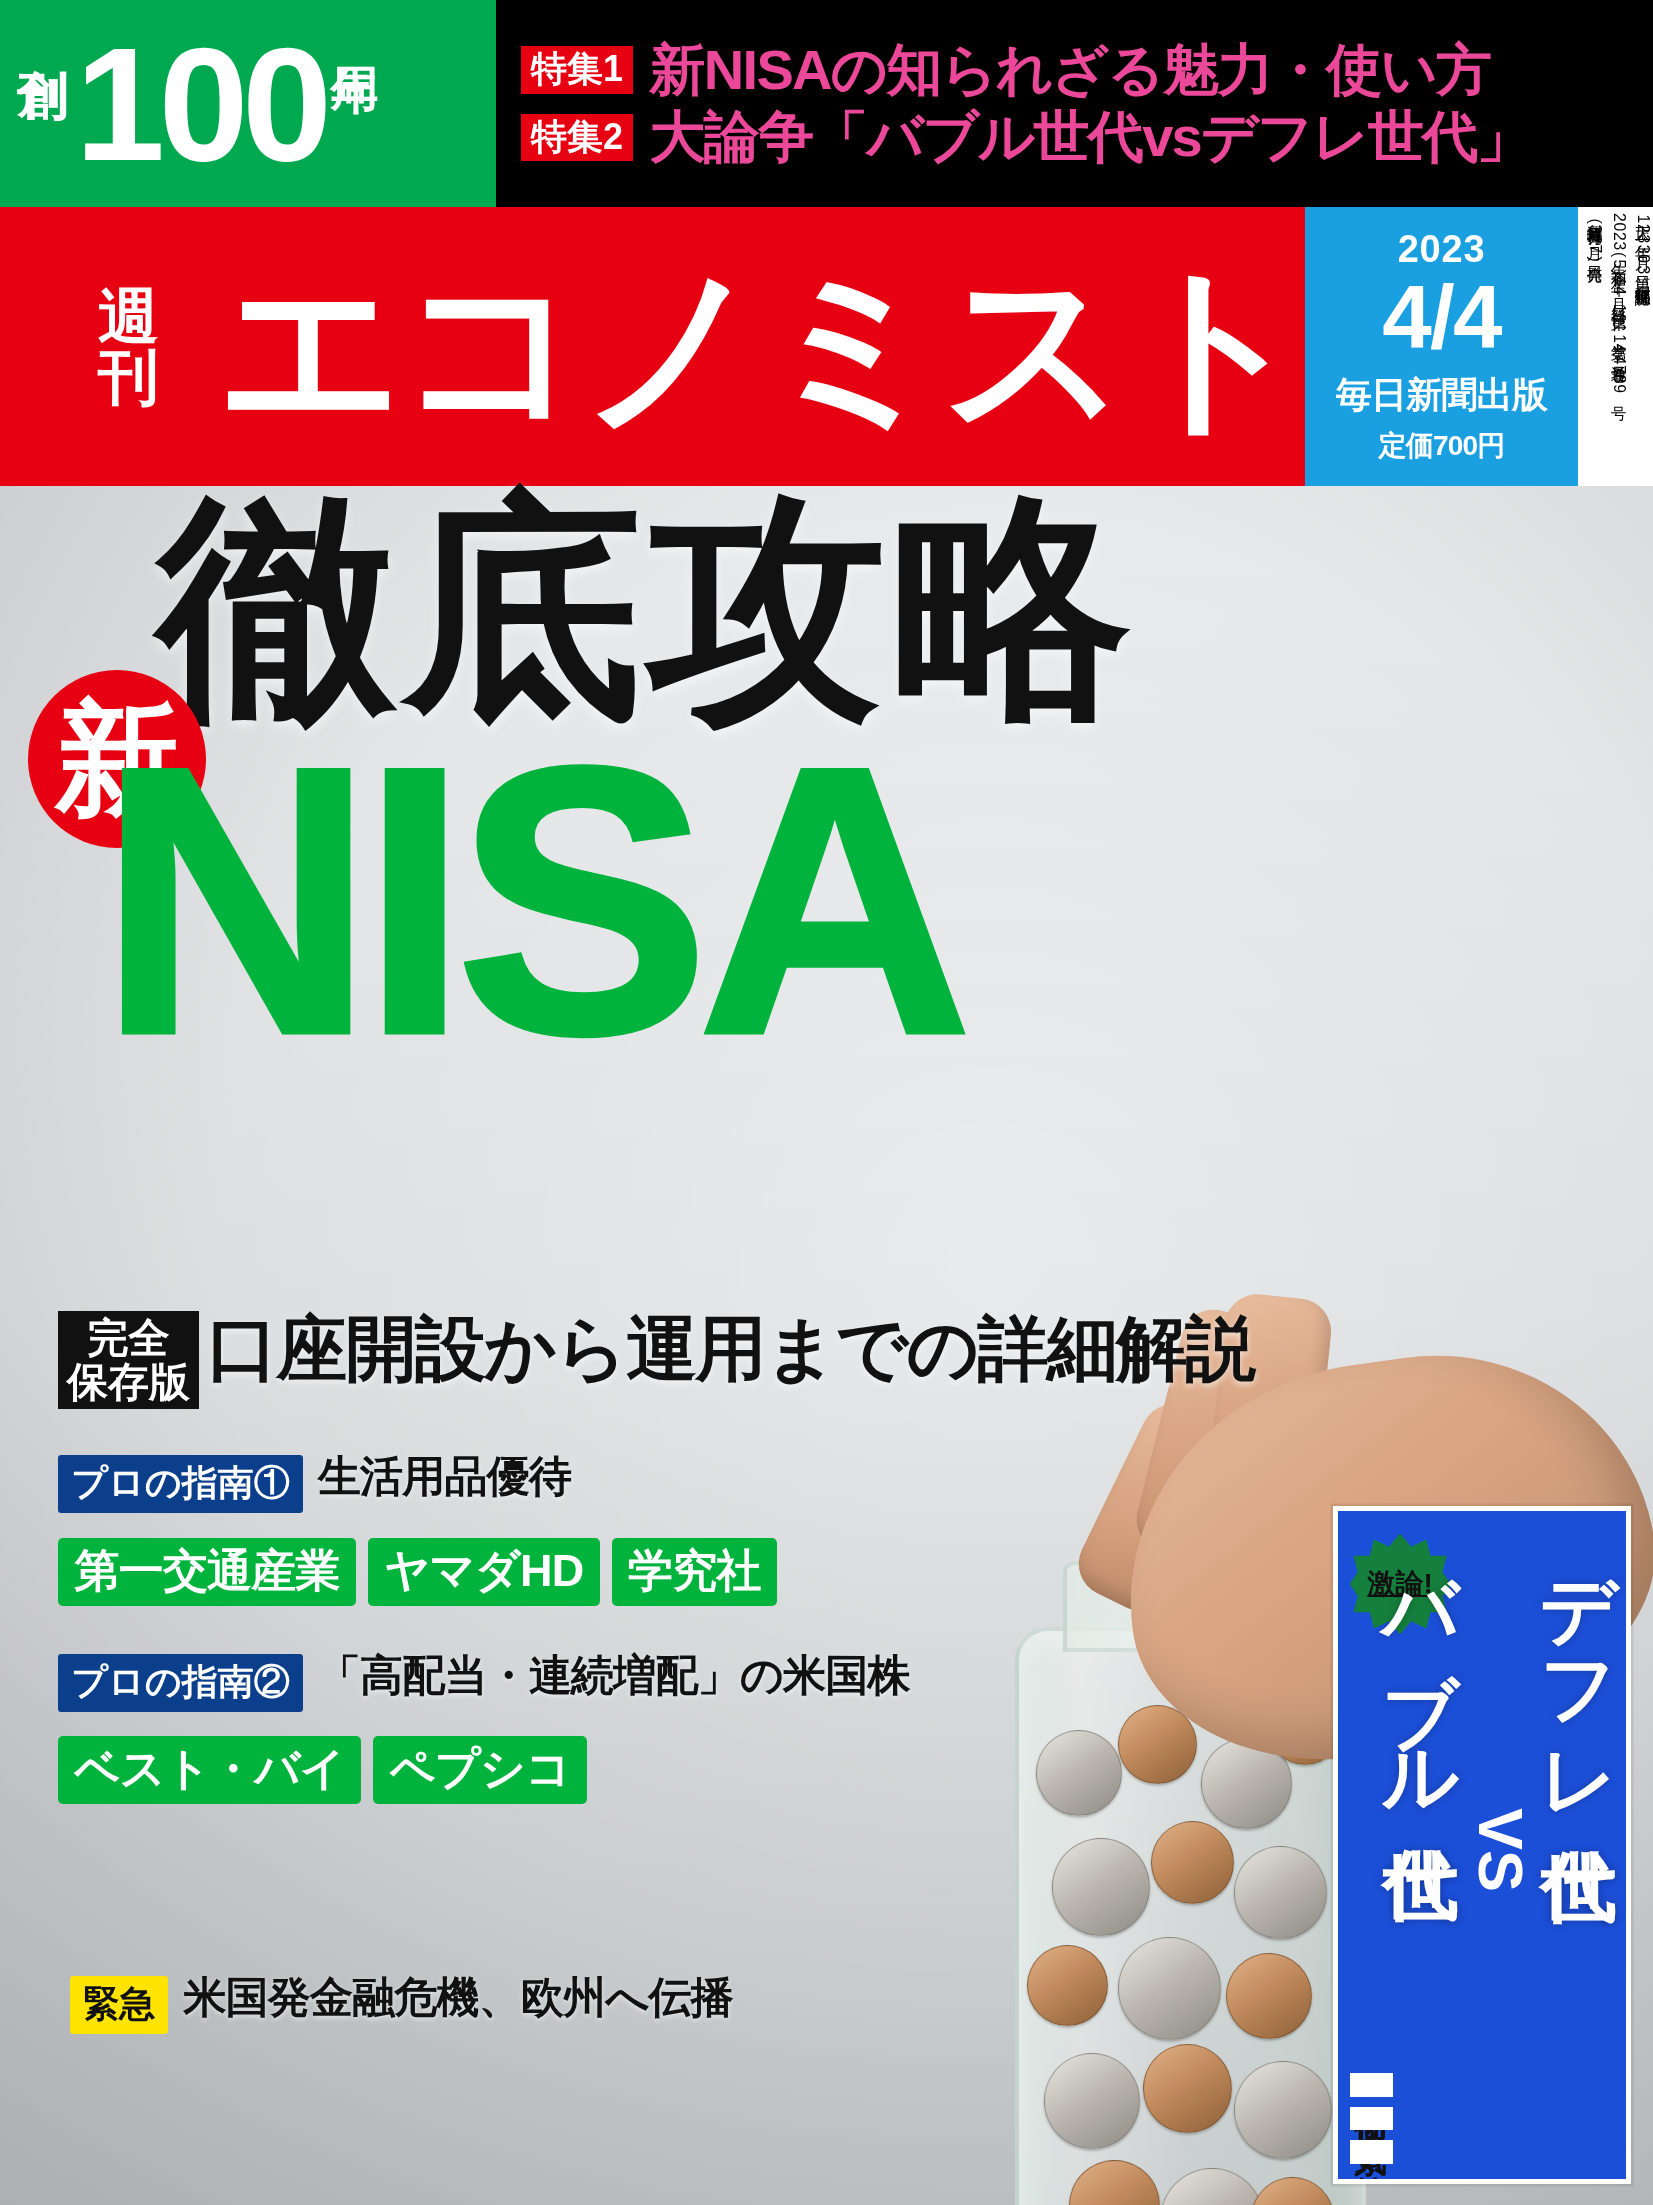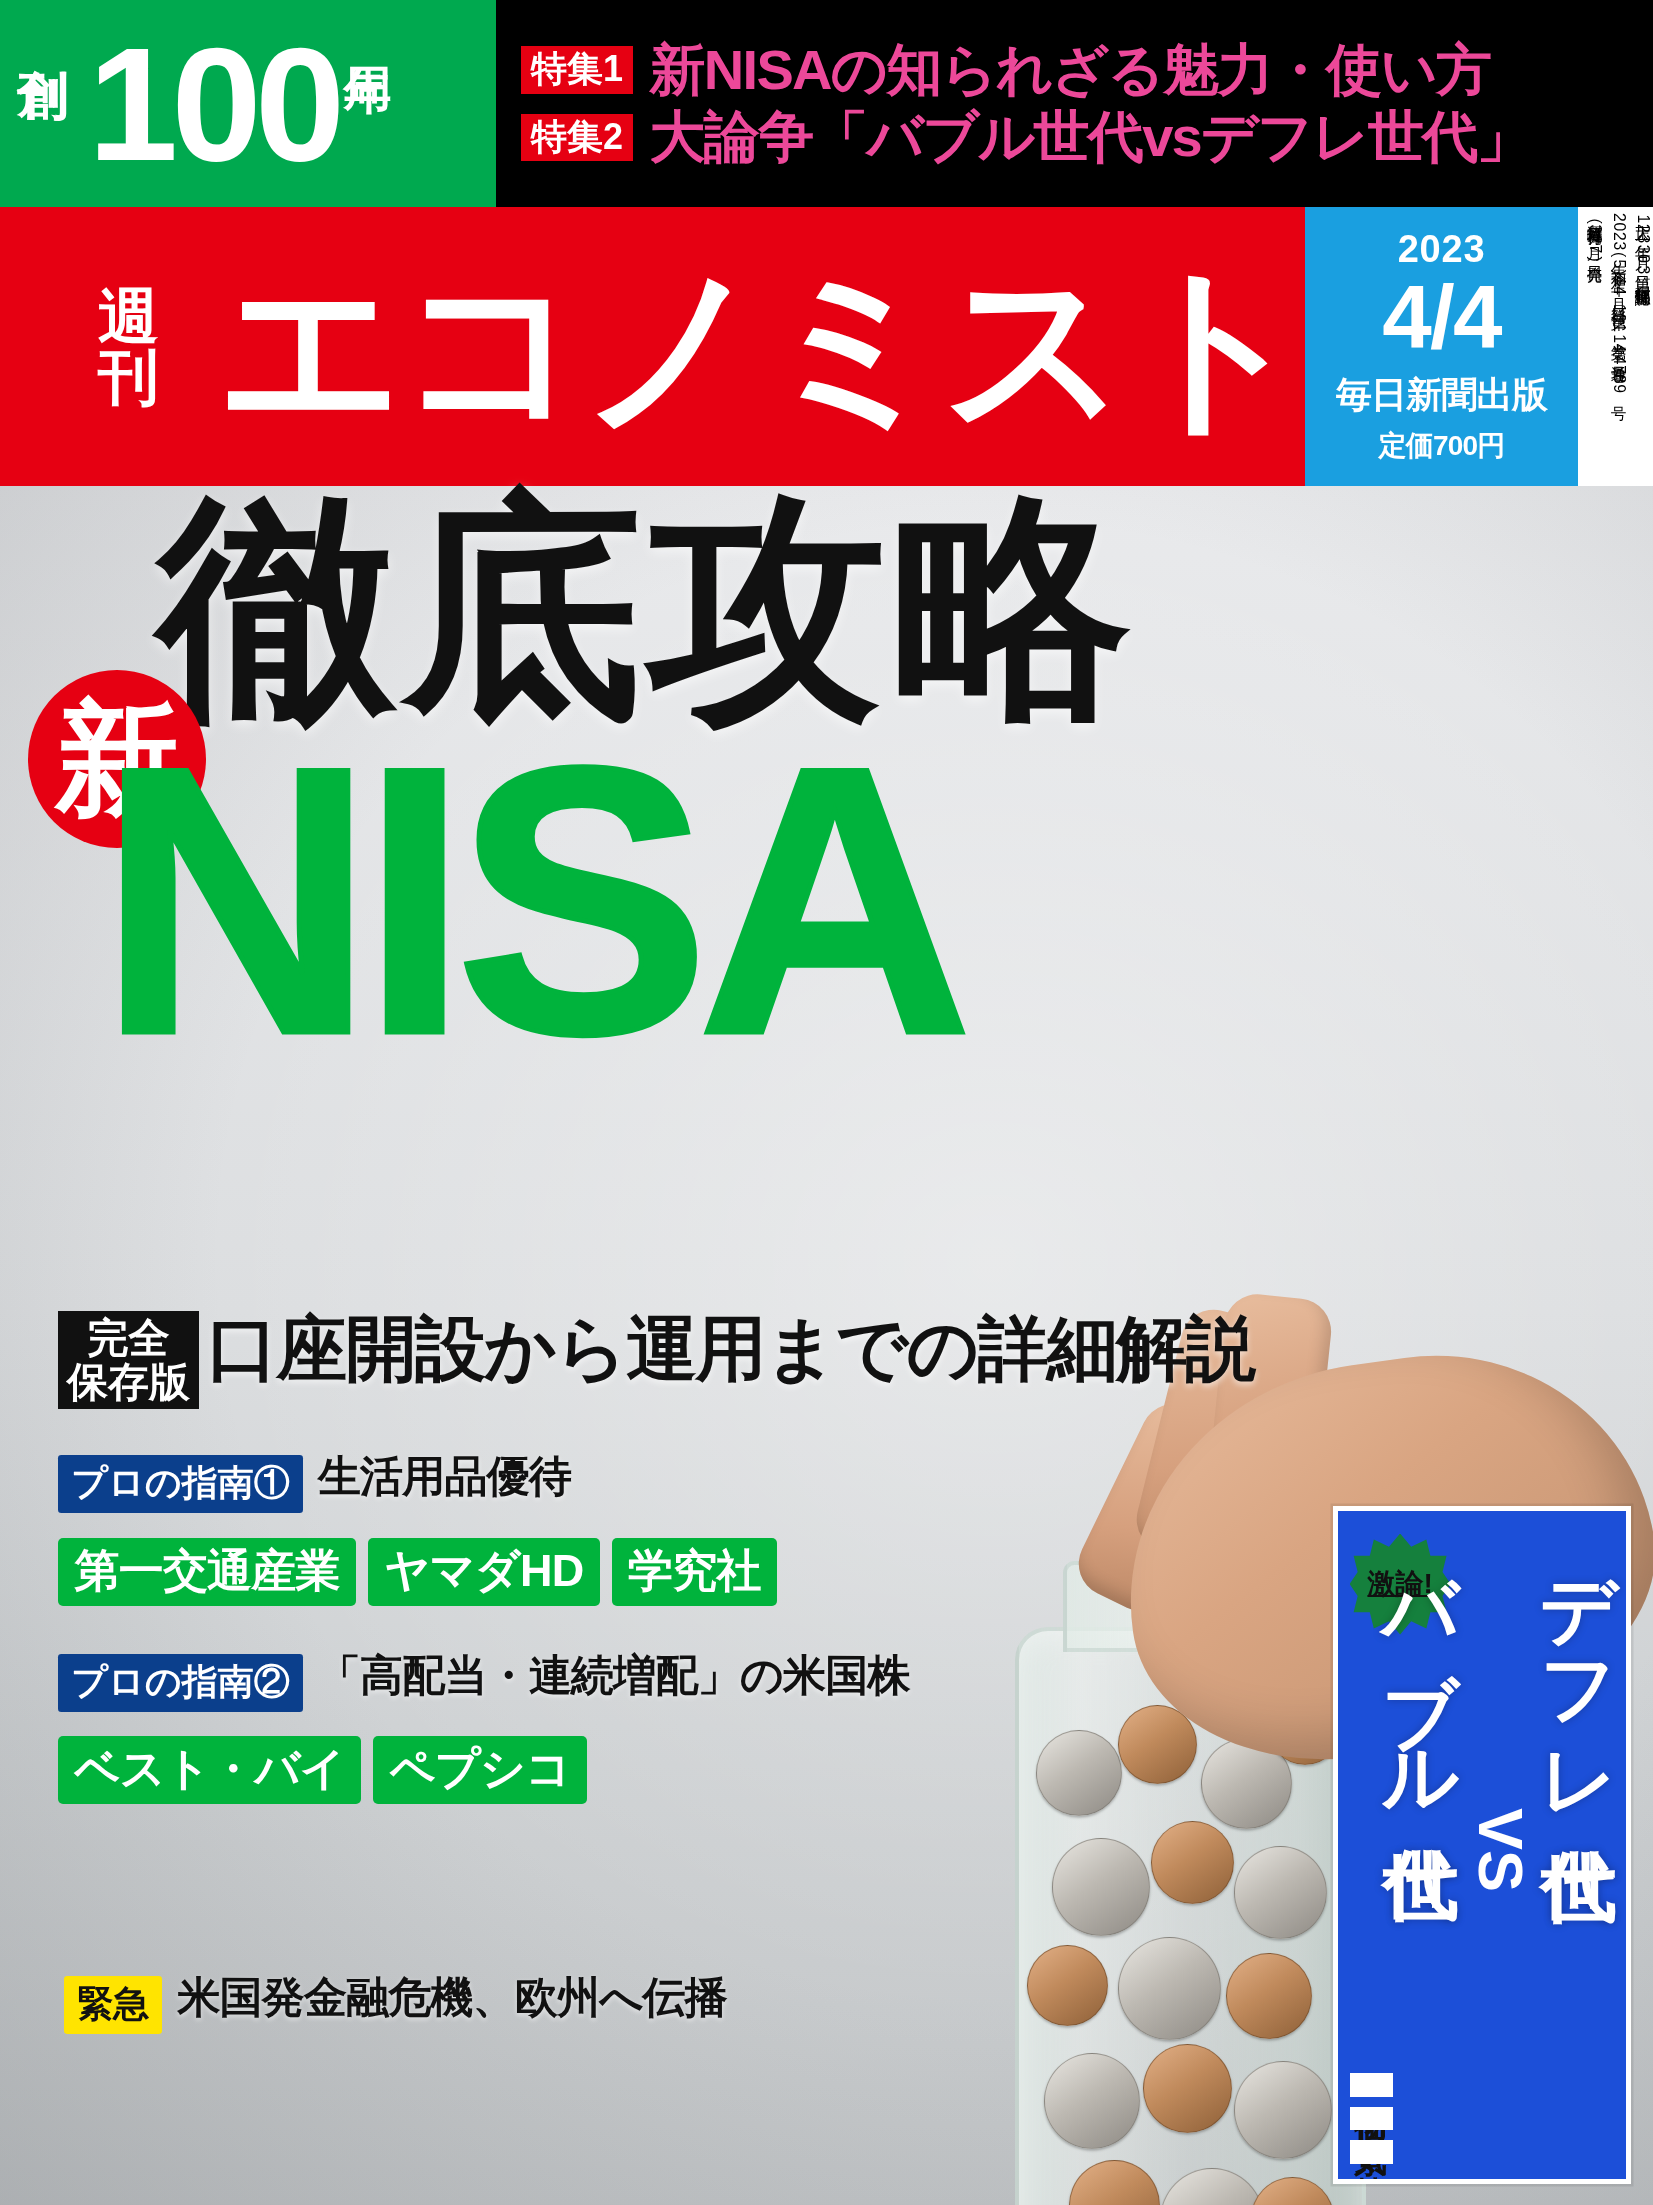--- a/index.html
+++ b/index.html
@@ -38,21 +38,21 @@
     text-orientation: upright;
     letter-spacing: 1.7px;
     margin-left: 18px;
     height: 149px;
     display: flex; align-items: center;
   }
   .anniv-num {
     font-size: 162px; font-weight: bold; line-height: 1;
     letter-spacing: -6.6px;
     font-family: "Liberation Sans", sans-serif;
-    margin-left: 19px;
+    margin-left: 6px;
   }
   .anniv-right {
     font-size: 48px; font-weight: bold; line-height: 1.0;
     writing-mode: vertical-rl;
     text-orientation: upright;
     margin-left: 5px;
     height: 149px;
     display: flex; align-items: center;
   }
   .features {
@@ -453,21 +453,21 @@
   <div class="line" style="left:58px; top:1654px;">
     <span class="tag navy">プロの指南②</span>
     <span class="plain">「高配当・連続増配」の米国株</span>
   </div>
   <div class="line" style="left:58px; top:1736px; gap:11.6px;">
     <span class="chip">ベスト・バイ</span>
     <span class="chip">ペプシコ</span>
   </div>
 
 
-  <div class="line" style="left:64px; top:1976px;">
+  <div class="line" style="left:70px; top:1976px;">
     <span class="tag yellow">緊急</span>
     <span class="plain">米国発金融危機、欧州へ伝播</span>
   </div>
 
   <div class="debate">
     <div class="burst">激論!</div>
     <div class="debate-main">
       <div class="dv">バブル世代</div>
       <div class="dvs">VS</div>
       <div class="dv">デフレ世代</div>

